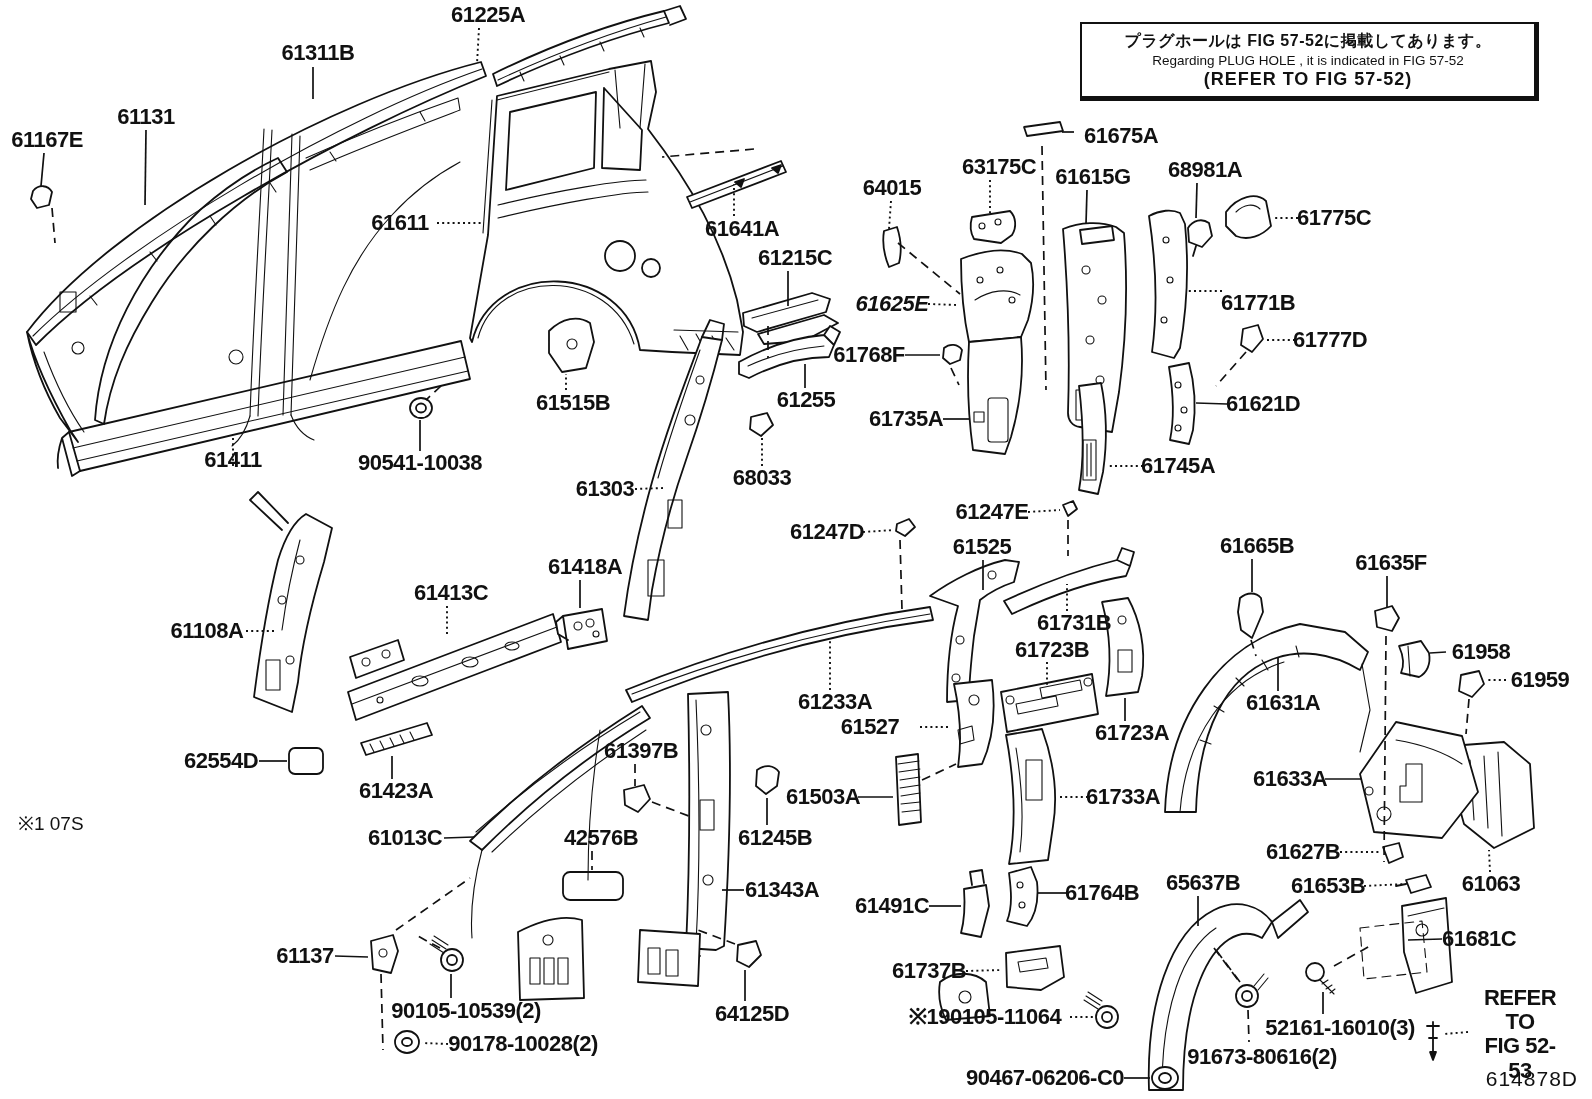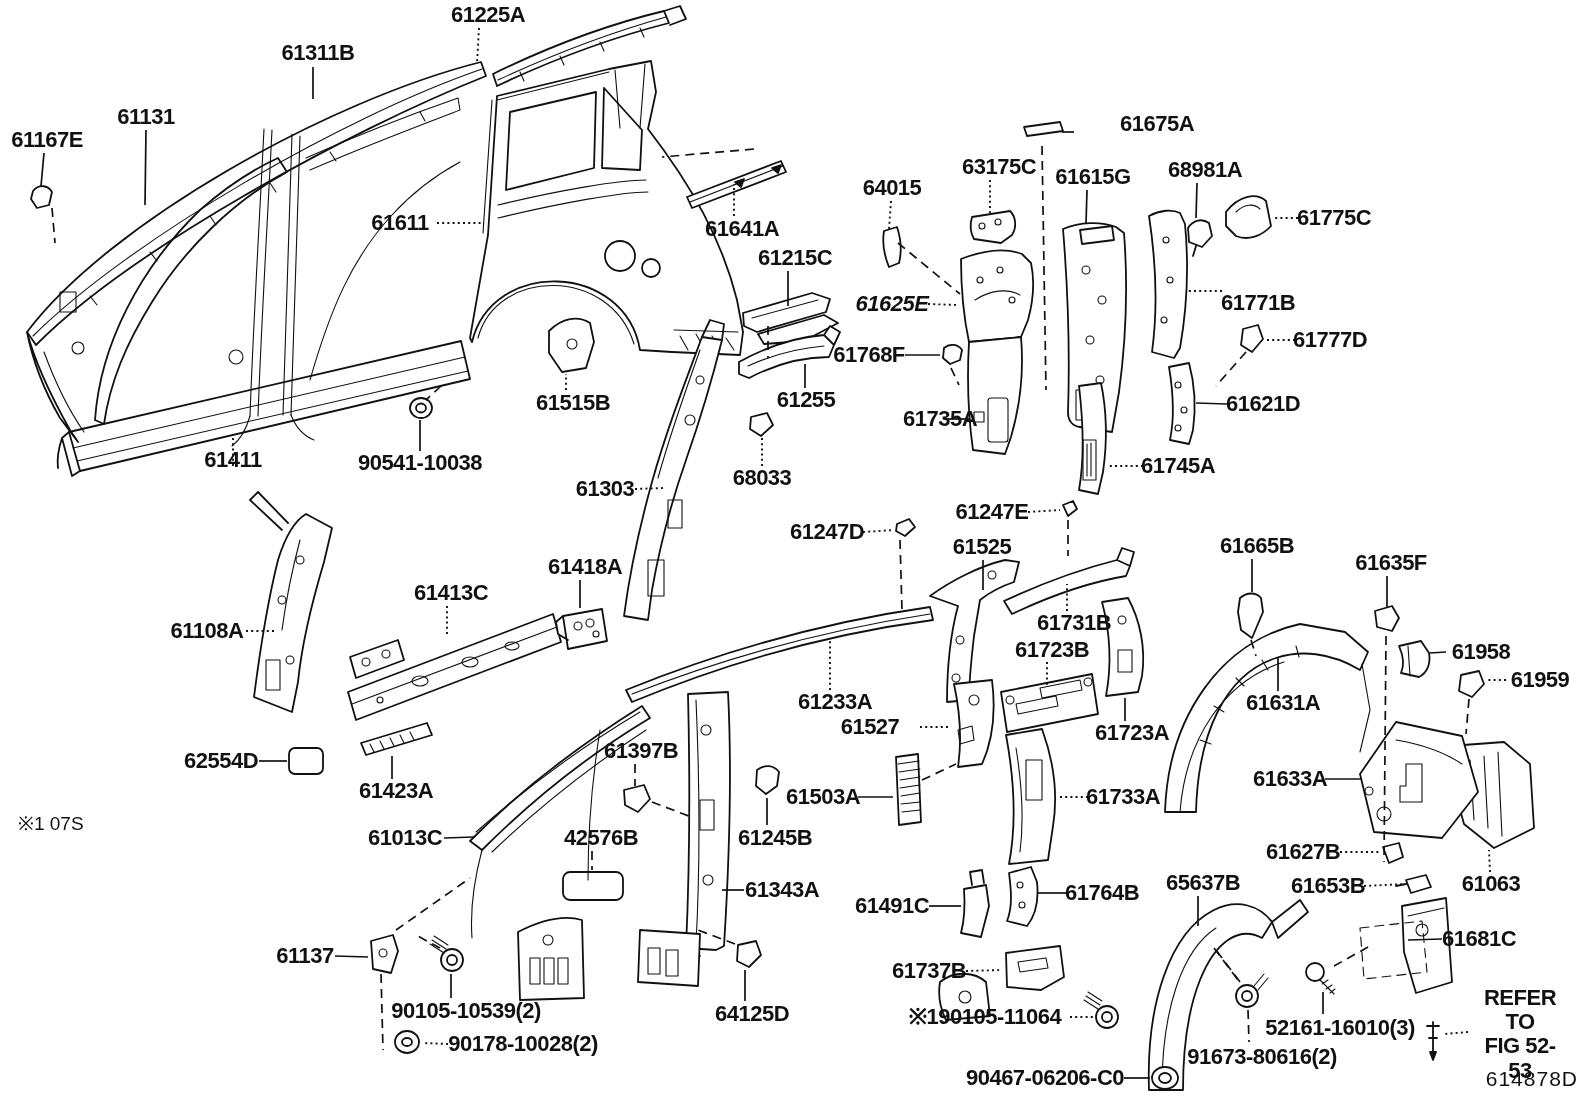--- a/index.html
+++ b/index.html
@@ -453,30 +453,30 @@
       <div class="lbl" style="left: 47px; top: 140px;">61167E</div>
       <div class="lbl" style="left: 146px; top: 117px;">61131</div>
       <div class="lbl" style="left: 318px; top: 53px;">61311B</div>
       <div class="lbl" style="left: 488px; top: 15px;">61225A</div>
       <div class="lbl" style="left: 400px; top: 223px;">61611</div>
       <div class="lbl" style="left: 742px; top: 229px;">61641A</div>
       <div class="lbl" style="left: 795px; top: 258px;">61215C</div>
       <div class="lbl" style="left: 892px; top: 188px;">64015</div>
       <div class="lbl" style="left: 999px; top: 167px;">63175C</div>
       <div class="lbl" style="left: 1093px; top: 177px;">61615G</div>
-      <div class="lbl" style="left: 1121px; top: 124px; margin-left: 36px;">61675A</div>
+      <div class="lbl" style="left: 1121px; top: 136px;">61675A</div>
       <div class="lbl" style="left: 1205px; top: 170px;">68981A</div>
       <div class="lbl" style="left: 1334px; top: 218px;">61775C</div>
       <div class="lbl" style="left: 1258px; top: 291px; margin-top: 12px;">61771B</div>
       <div class="lbl" style="left: 1330px; top: 340px;">61777D</div>
       <div class="lbl" style="left: 1263px; top: 404px;">61621D</div>
       <div class="lbl" style="left: 892px; top: 304px; font-style: italic;">61625E</div>
       <div class="lbl" style="left: 869px; top: 355px;">61768F</div>
       <div class="lbl" style="left: 806px; top: 400px;">61255</div>
-      <div class="lbl" style="left: 940px; top: 419px;">61735A</div>
+      <div class="lbl" style="left: 906px; top: 419px;">61735A</div>
       <div class="lbl" style="left: 1178px; top: 466px;">61745A</div>
       <div class="lbl" style="left: 992px; top: 512px;">61247E</div>
       <div class="lbl" style="left: 827px; top: 532px;">61247D</div>
       <div class="lbl" style="left: 982px; top: 547px;">61525</div>
       <div class="lbl" style="left: 573px; top: 403px;">61515B</div>
       <div class="lbl" style="left: 420px; top: 463px;">90541-10038</div>
       <div class="lbl" style="left: 605px; top: 489px;">61303</div>
       <div class="lbl" style="left: 762px; top: 478px;">68033</div>
       <div class="lbl" style="left: 585px; top: 567px;">61418A</div>
       <div class="lbl" style="left: 451px; top: 593px;">61413C</div>
@@ -515,16 +515,21 @@
       <div class="lbl" style="left: 523px; top: 1044px;">90178-10028(2)</div>
       <div class="lbl" style="left: 752px; top: 1014px;">64125D</div>
       <div class="lbl" style="left: 782px; top: 890px;">61343A</div>
       <div class="lbl" style="left: 405px; top: 838px;">61013C</div>
       <div class="lbl" style="left: 601px; top: 838px;">42576B</div>
       <div class="lbl" style="left: 641px; top: 751px;">61397B</div>
       <div class="lbl" style="left: 823px; top: 797px;">61503A</div>
       <div class="lbl" style="left: 775px; top: 838px;">61245B</div>
     </div>
 
+  <div id="note-box">
+    <div class="jp">プラグホールは FIG 57-52に掲載してあります。</div>
+    <div class="en">Regarding PLUG HOLE , it is indicated in FIG 57-52</div>
+    <div class="ref">(REFER TO FIG 57-52)</div>
+  </div>
 
   <div id="corner-note">※1 07S</div>
   <div id="drawing-number">614878D</div>
 </div>
 
 </body></html>

